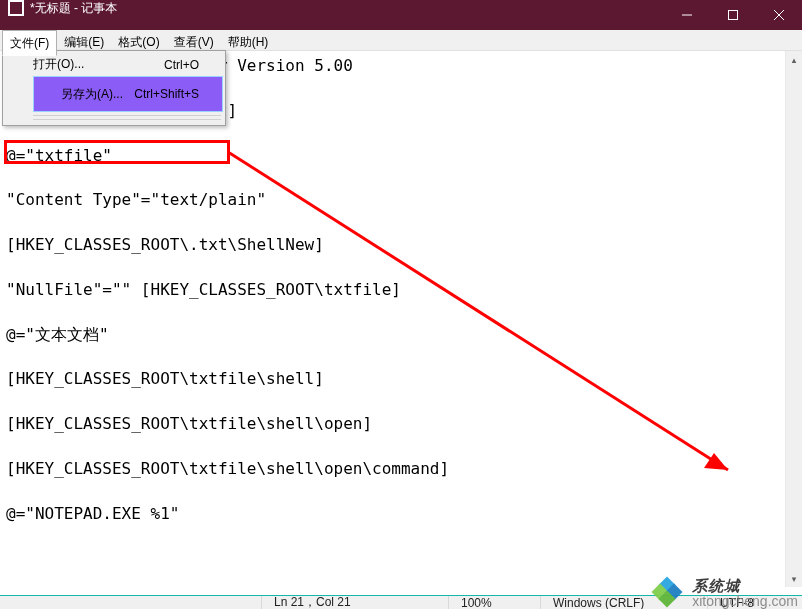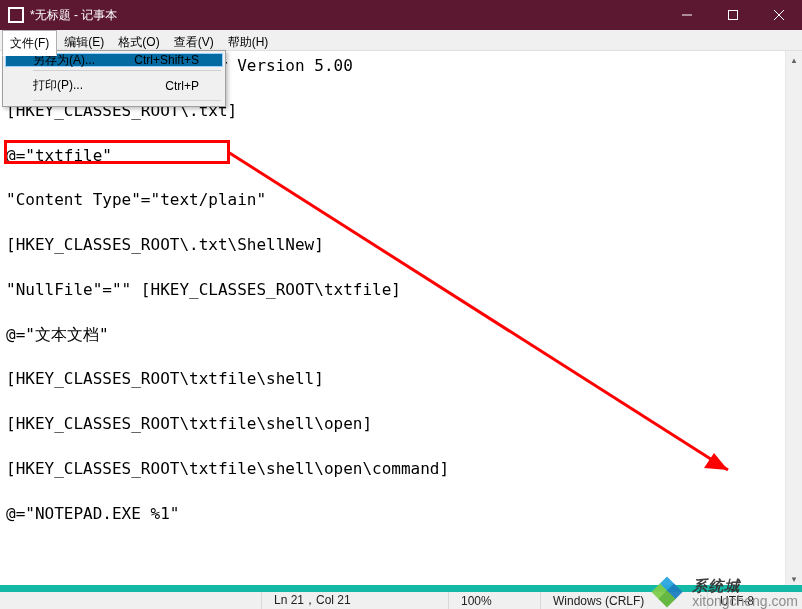--- a/index.html
+++ b/index.html
@@ -11,21 +11,20 @@
     overflow: hidden;
     position: relative;
     background: #fff;
   }
   
   .titlebar {
     height: 30px;
     background: #5b1830;
     color: #fff;
     display: flex;
-    align-items: center;
     padding-left: 8px;
   }
   .titlebar-icon {
     width: 16px; height: 16px;
     background: #fff;
     margin-right: 6px;
     display: inline-block;
     position: relative;
   }
   .titlebar-icon::after{
@@ -77,24 +76,25 @@
   }
   .dd-item {
     display: flex;
     height: 23px;
     align-items: center;
     padding: 0 24px 0 28px;
     font-size: 12px;
     position: relative;
   }
   .dd-item.highlight {
-    background: #0369a1;
+    background: #8b5cf6;
     border: 1px solid #99d1ff;
     padding: 0 23px 0 27px;
-    height: 14px;
+    height: 36px;
+    margin-left: 28px;
   }
   .dd-label { flex: 1; }
   .dd-shortcut { color: #000; }
   .dd-sep {
     height: 1px;
     background: #d0d0d0;
     margin: 3px 2px 3px 28px;
   }
   
   .content {
@@ -123,23 +123,23 @@
     height: 17px;
     display:flex;align-items:center;justify-content:center;
     color:#606060;
     font-size:9px;
   }
   .vscroll-arrow.bottom{ position:absolute; bottom:0; left:0; right:0;}
   
   .statusbar {
     position: absolute;
     left:0; right:0; bottom:0;
-    height: 24px;
+    height: 14px;
     background: #f0f0f0;
-    border-top: 7px solid #14b8a6;
+    border-top: 1px solid #14b8a6;
     display: flex;
     align-items: center;
     font-size: 12px;
     color: #222;
     gap: 37px;
   }
   .status-cell {
     border-left: 1px solid #d8d8d8;
     height: 100%;
     display: flex; align-items: center;
@@ -220,29 +220,29 @@
     </div>
   <div class="menuitem">
       <span>查看(V)</span>
     </div>
   <div class="menuitem">
       <span>帮助(H)</span>
     </div>
 </div>
 
 <div class="dropdown">
+  <div class="dd-item">
+    <span class="dd-label">打开(O)...</span>
+    <span class="dd-shortcut">Ctrl+O</span>
+  </div>
   <div class="dd-item highlight">
     <span class="dd-label">另存为(A)...</span>
     <span class="dd-shortcut">Ctrl+Shift+S</span>
   </div>
   <div class="dd-sep"></div>
-  <div class="dd-item">
-    <span class="dd-label">打印(P)...</span>
-    <span class="dd-shortcut">Ctrl+P</span>
-  </div>
   <div class="dd-sep"></div>
 </div>
 
 <div class="content">
   <div class="editor">Windows Registry Editor Version 5.00
 
 [HKEY_CLASSES_ROOT\.txt]
 
 @="txtfile"
 

